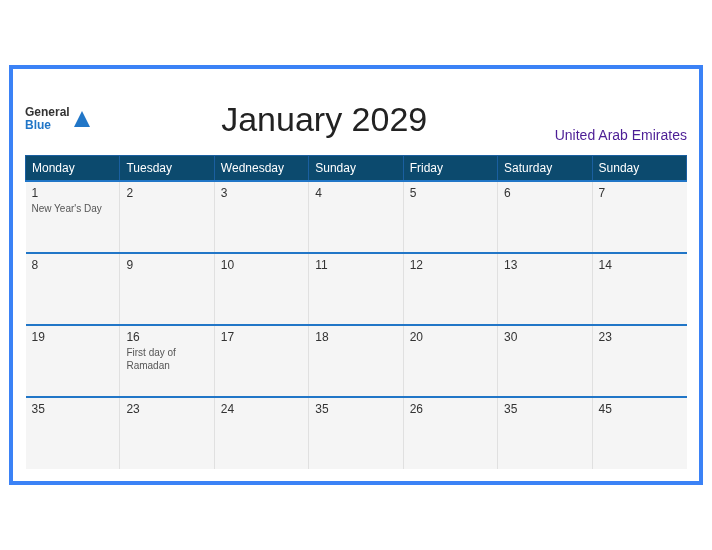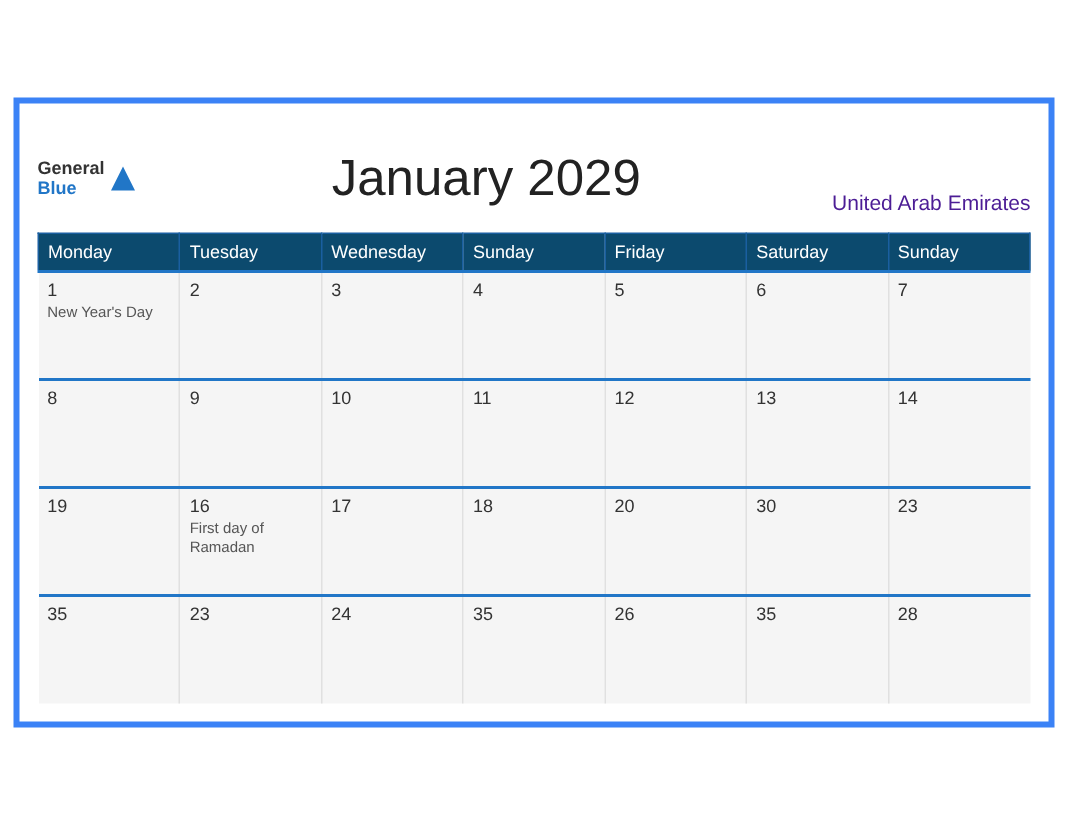--- a/index.html
+++ b/index.html
@@ -225,18 +225,18 @@
           <td>
             <span class="day-number">35</span>
           </td>
           <td>
             <span class="day-number">26</span>
           </td>
           <td>
             <span class="day-number">35</span>
           </td>
           <td>
-            <span class="day-number">28</span>
+            <span class="day-number">45</span>
           </td>
         </tr>
       </tbody>
   </table>
 </div>
 
 </body></html>

